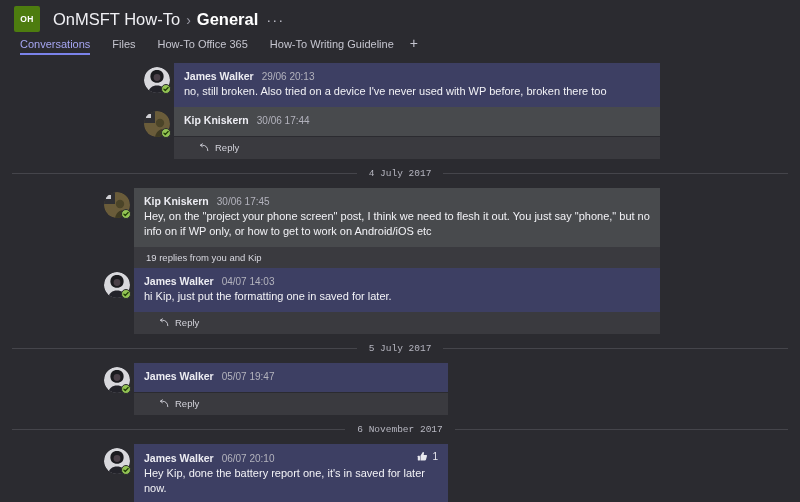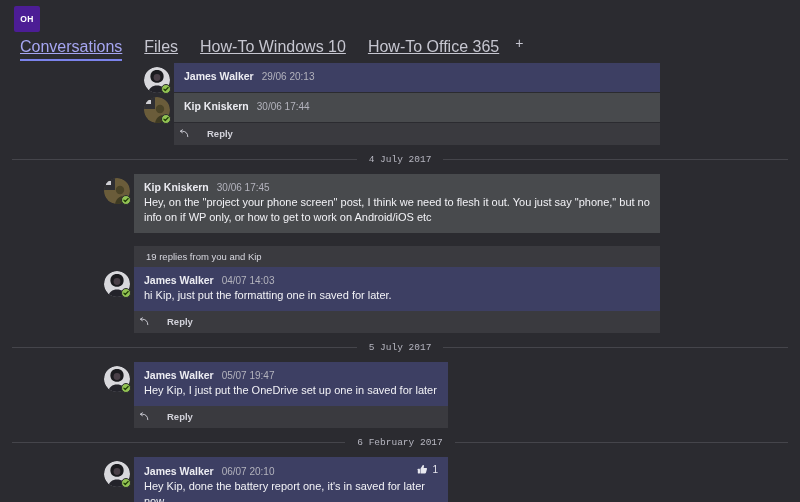--- a/index.html
+++ b/index.html
@@ -14,21 +14,21 @@
   
   .header {
     height: 38px;
     display: flex;
     align-items: center;
     padding: 0 0 0 14px;
     background: #2b2b30;
   }
   .team-logo {
     width: 26px; height: 26px;
-    background: #4c1d95;
+    background: #4d7c0f;
     border-radius: 2px;
     display: flex; align-items: center; justify-content: center;
     font-size: 8.5px; font-weight: 700; color: #fff;
     letter-spacing: .4px;
     flex: none;
   }
   .crumbs {
     display: flex; align-items: baseline;
     margin-left: 13px;
     white-space: nowrap;
@@ -44,28 +44,27 @@
   
   .tabbar {
     height: 25px;
     display: flex;
     align-items: flex-start;
     padding-left: 20px;
     background: #2b2b30;
     position: relative;
   }
   .tab {
-    font-size: 16px;
+    font-size: 11px;
     color: #c6c6d0;
     padding: 0 0 5px 0;
     margin-right: 22px;
     position: relative;
     cursor: pointer;
     white-space: nowrap;
-    text-decoration: underline;
   }
   .tab.active { color: #a6a6f2; }
   .tab.active::after {
     content: "";
     position: absolute;
     left: 0; right: 0; bottom: 0;
     height: 2px;
     background: #7b83eb;
   }
   .tab-add {
@@ -145,35 +144,33 @@
     content: "";
     position: absolute; left: 3.5px; top: 9px;
     width: 6px; height: 1.3px;
     background: #4a3200;
     border-radius: 1px;
   }
 
   
   .reply-bar {
     background: #3a3a3f;
-    padding: 5px 10px 6px 4px;
-    display: flex; align-items: center; gap: 18px;
+    padding: 5px 10px 6px 24px;
+    display: flex; align-items: center; gap: 6px;
     cursor: pointer;
-    font-weight: bold;
   }
   .reply-bar .reply-label { font-size: 9.5px; color: #d2d2da; }
   .reply-icon { display: block; }
 
   .replies-bar {
     background: #3a3a3f;
     padding: 5px 10px 5px 12px;
     font-size: 9.5px;
     color: #d8d8e0;
     cursor: pointer;
-    margin-top: 13px;
   }
 
   
   .divider {
     display: flex; align-items: center;
     padding: 0 12px;
     margin: 9px 0 9px 0;
     font-family: Liberation Mono, monospace;
   }
   .divider .line { flex: 1; height: 1px; background: #45454b; }
@@ -191,27 +188,33 @@
   }
   .reaction .count { font-size: 10px; color: #e8e8ef; }
 
   .thread { }
 </style>
 </head>
 <body>
 
 <div class="header">
   <div class="team-logo">OH</div>
+  <div class="crumbs">
+    <span class="crumb-team">OnMSFT How-To</span>
+    <span class="crumb-sep">›</span>
+    <span class="crumb-channel">General</span>
+    <span class="crumb-more">···</span>
+  </div>
 </div>
 
 <div class="tabbar">
   <div class="tab active">Conversations</div>
   <div class="tab">Files</div>
-  <div class="tab">How-To Windows 10</div>
   <div class="tab">How-To Office 365</div>
+  <div class="tab">How-To Writing Guideline</div>
   <div class="tab-add">+</div>
 </div>
 
 <div class="conv">
 
   <div class="thread" style="padding-left:140px; padding-right:140px;">
 
     <div class="msg-row">
       <div class="avatar-col">
         <div class="avatar">
@@ -226,20 +229,21 @@
                 <path d="M1.2 4.2l1.8 1.8L6.9 2" stroke="#1d3c05" stroke-width="1.6" fill="none" stroke-linecap="round" stroke-linejoin="round"></path>
               </svg>
           </span>
         </div>
       </div>
       <div class="bubble highlight">
         <div class="meta">
           <span class="author">James Walker</span>
           <span class="time">29/06 20:13</span>
         </div>
+        <div class="body">no, still broken. Also tried on a device I've never used with WP before, broken there too</div>
       </div>
     </div>
 
     <div class="msg-row">
       <div class="avatar-col">
         <div class="avatar">
           <svg class="face" viewBox="0 0 26 26">
             <circle cx="13" cy="13" r="13" fill="#6a5c3a"></circle>
             <rect x="0" y="0" width="11" height="12" fill="#2f2f33"></rect>
             <rect x="2" y="3" width="5" height="4" fill="#cfcfd4"></rect>
@@ -370,39 +374,38 @@
                 <path d="M1.2 4.2l1.8 1.8L6.9 2" stroke="#1d3c05" stroke-width="1.6" fill="none" stroke-linecap="round" stroke-linejoin="round"></path>
               </svg>
           </span>
         </div>
       </div>
       <div class="bubble highlight">
         <div class="meta">
           <span class="author">James Walker</span>
           <span class="time">05/07 19:47</span>
         </div>
-        <div class="body">Hey Kip, I just put the OneDrive set up one in saved for later</div>
       </div>
     </div>
 
     <div class="msg-row">
       <div class="avatar-col"></div>
       <div class="reply-bar" style="flex:1">
         <svg class="reply-icon" width="11" height="9" viewBox="0 0 14 11">
           <path d="M12.5 9.5C12.5 5.2 9.6 2.6 5.6 2.6H3.4" stroke="#cfcfd8" stroke-width="1.2" fill="none" stroke-linecap="round"></path>
           <path d="M5.6 .8L3 2.6l2.6 1.9" stroke="#cfcfd8" stroke-width="1.2" fill="none" stroke-linecap="round" stroke-linejoin="round"></path>
         </svg>
         <span class="reply-label">Reply</span>
       </div>
     </div>
   </div>
 
   <div class="divider">
     <div class="line"></div>
-    <div class="label">6 February 2017</div>
+    <div class="label">6 November 2017</div>
     <div class="line"></div>
   </div>
 
   <div class="thread" style="padding-left:100px; padding-right:352px;">
     <div class="msg-row">
       <div class="avatar-col">
         <div class="avatar">
           <svg class="face" viewBox="0 0 26 26">
             <circle cx="13" cy="13" r="13" fill="#d8d8dc"></circle>
             <path d="M13 3c4.2 0 6.6 2.7 6.6 6.4 0 3.8-2.6 6.3-6.6 6.3S6.4 13.2 6.4 9.4C6.4 5.7 8.8 3 13 3z" fill="#1b1b1f"></path>

